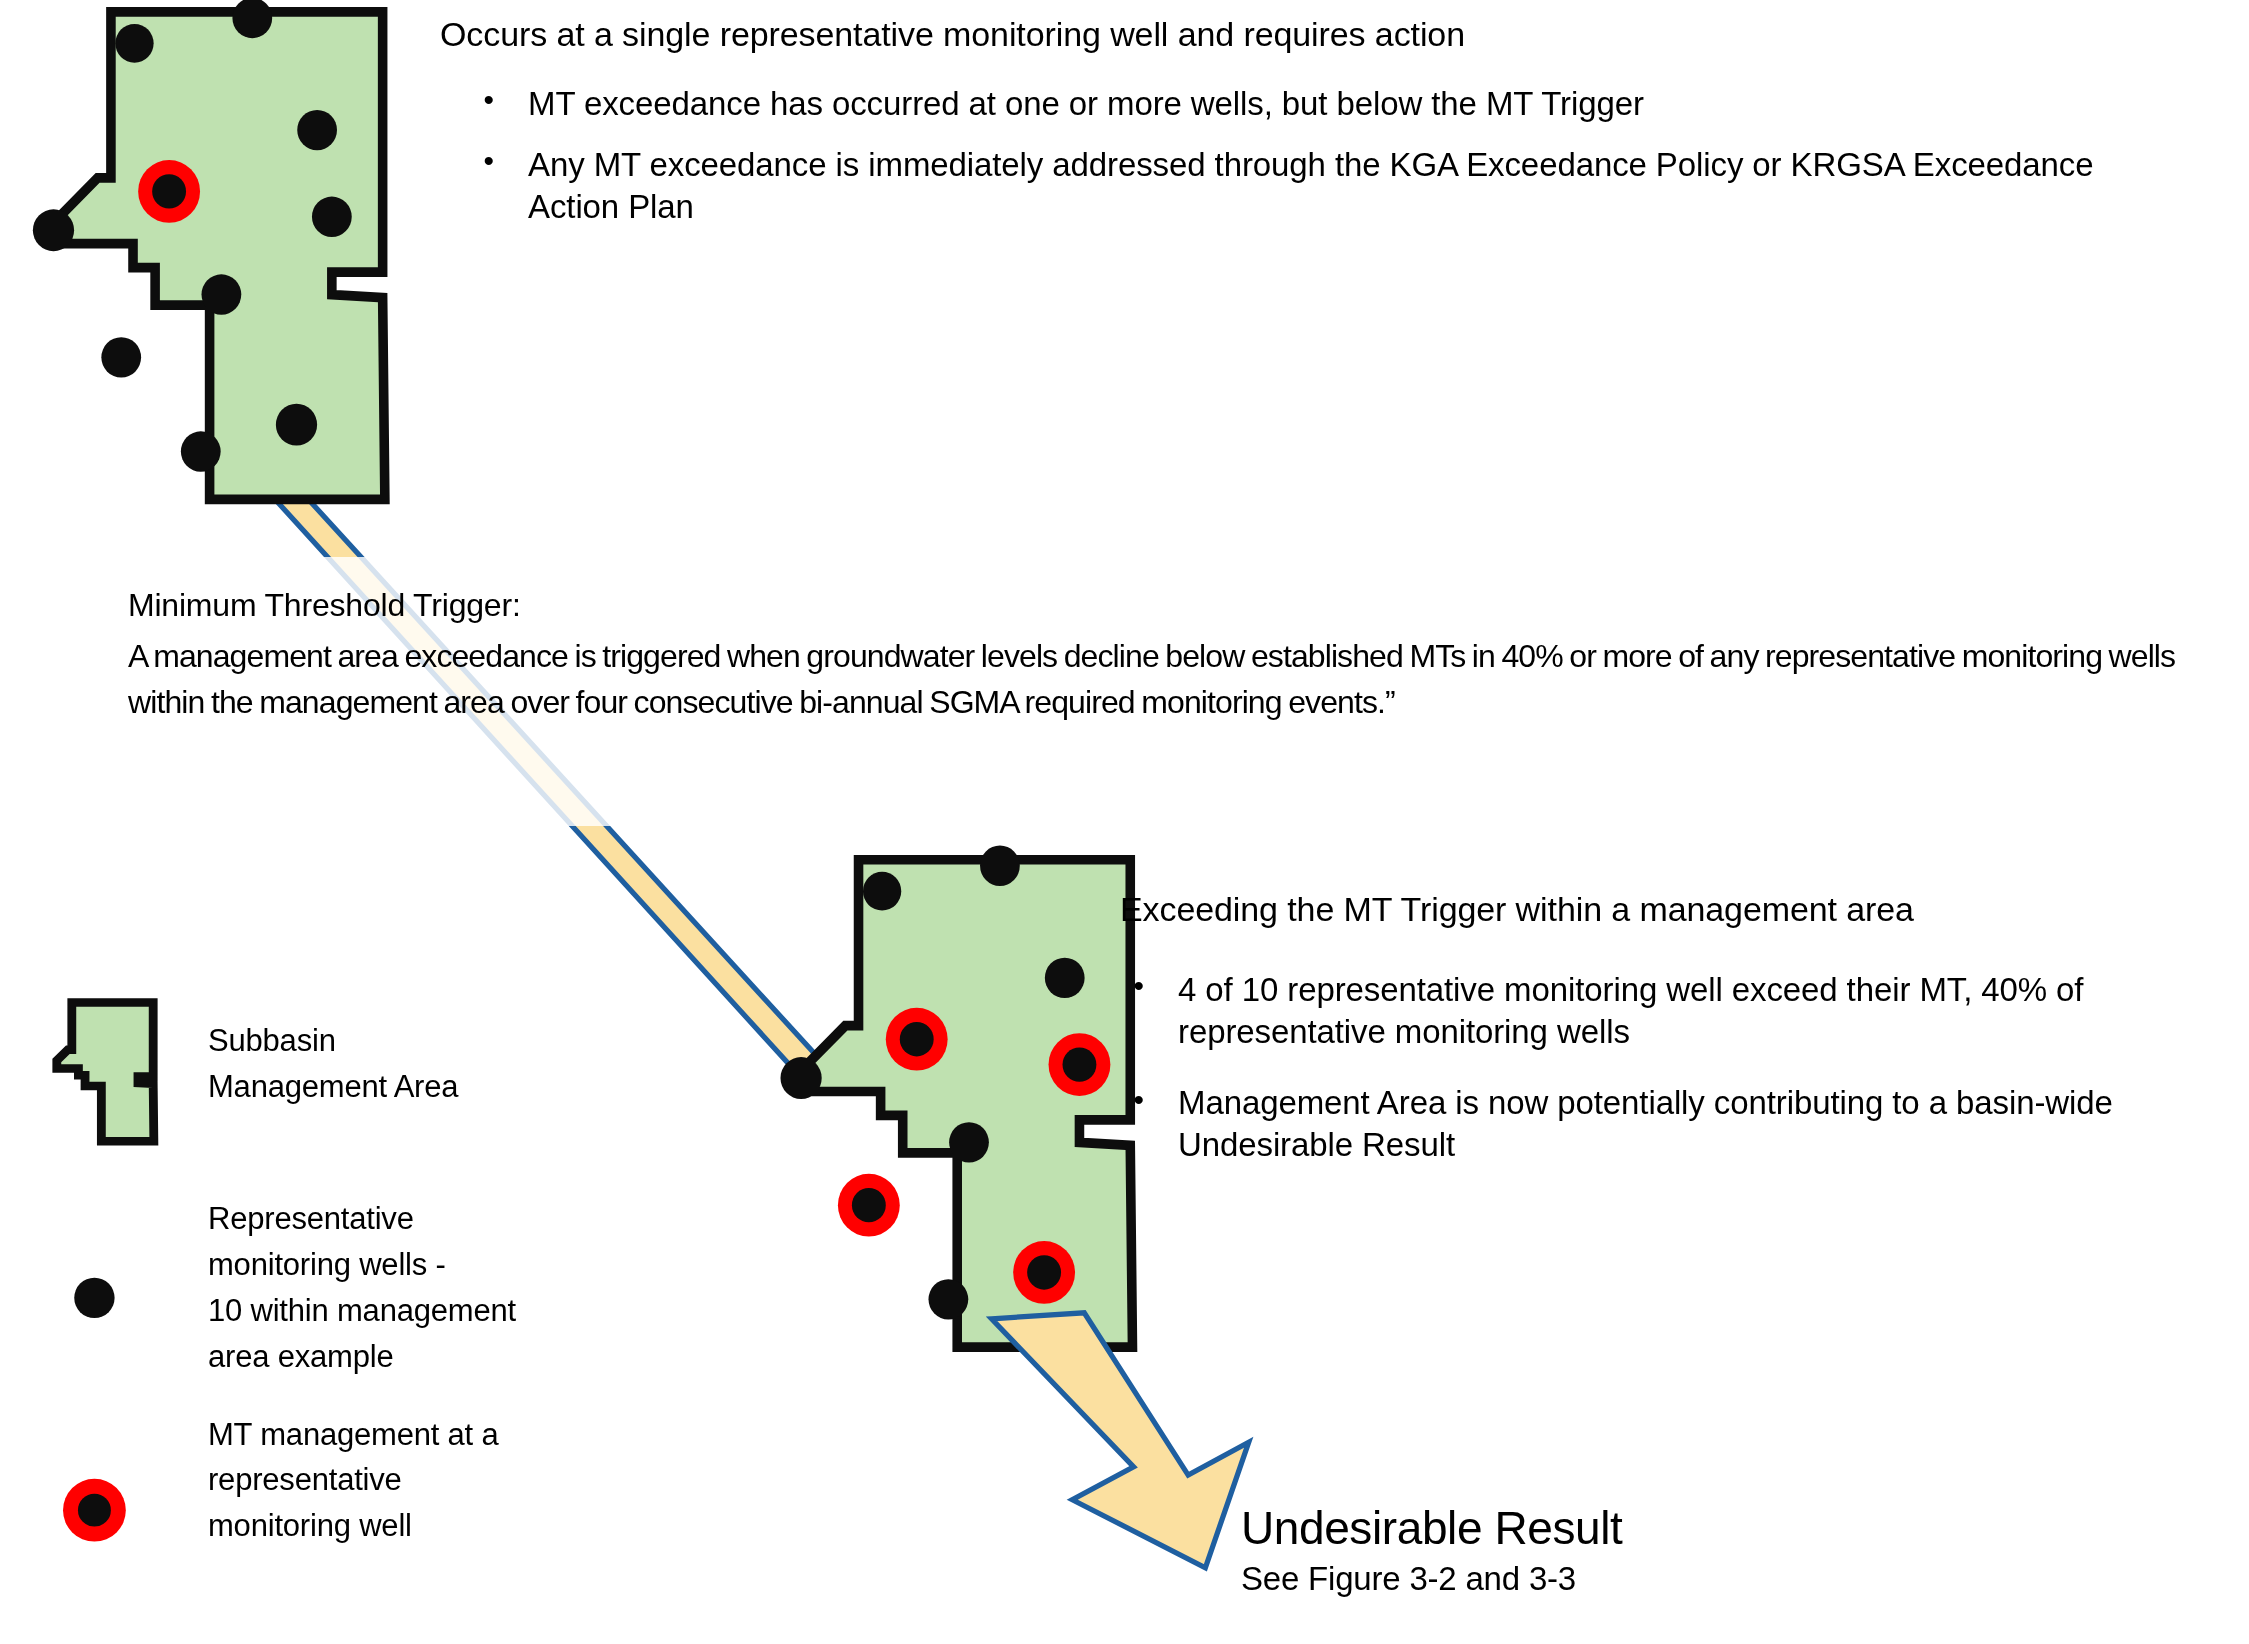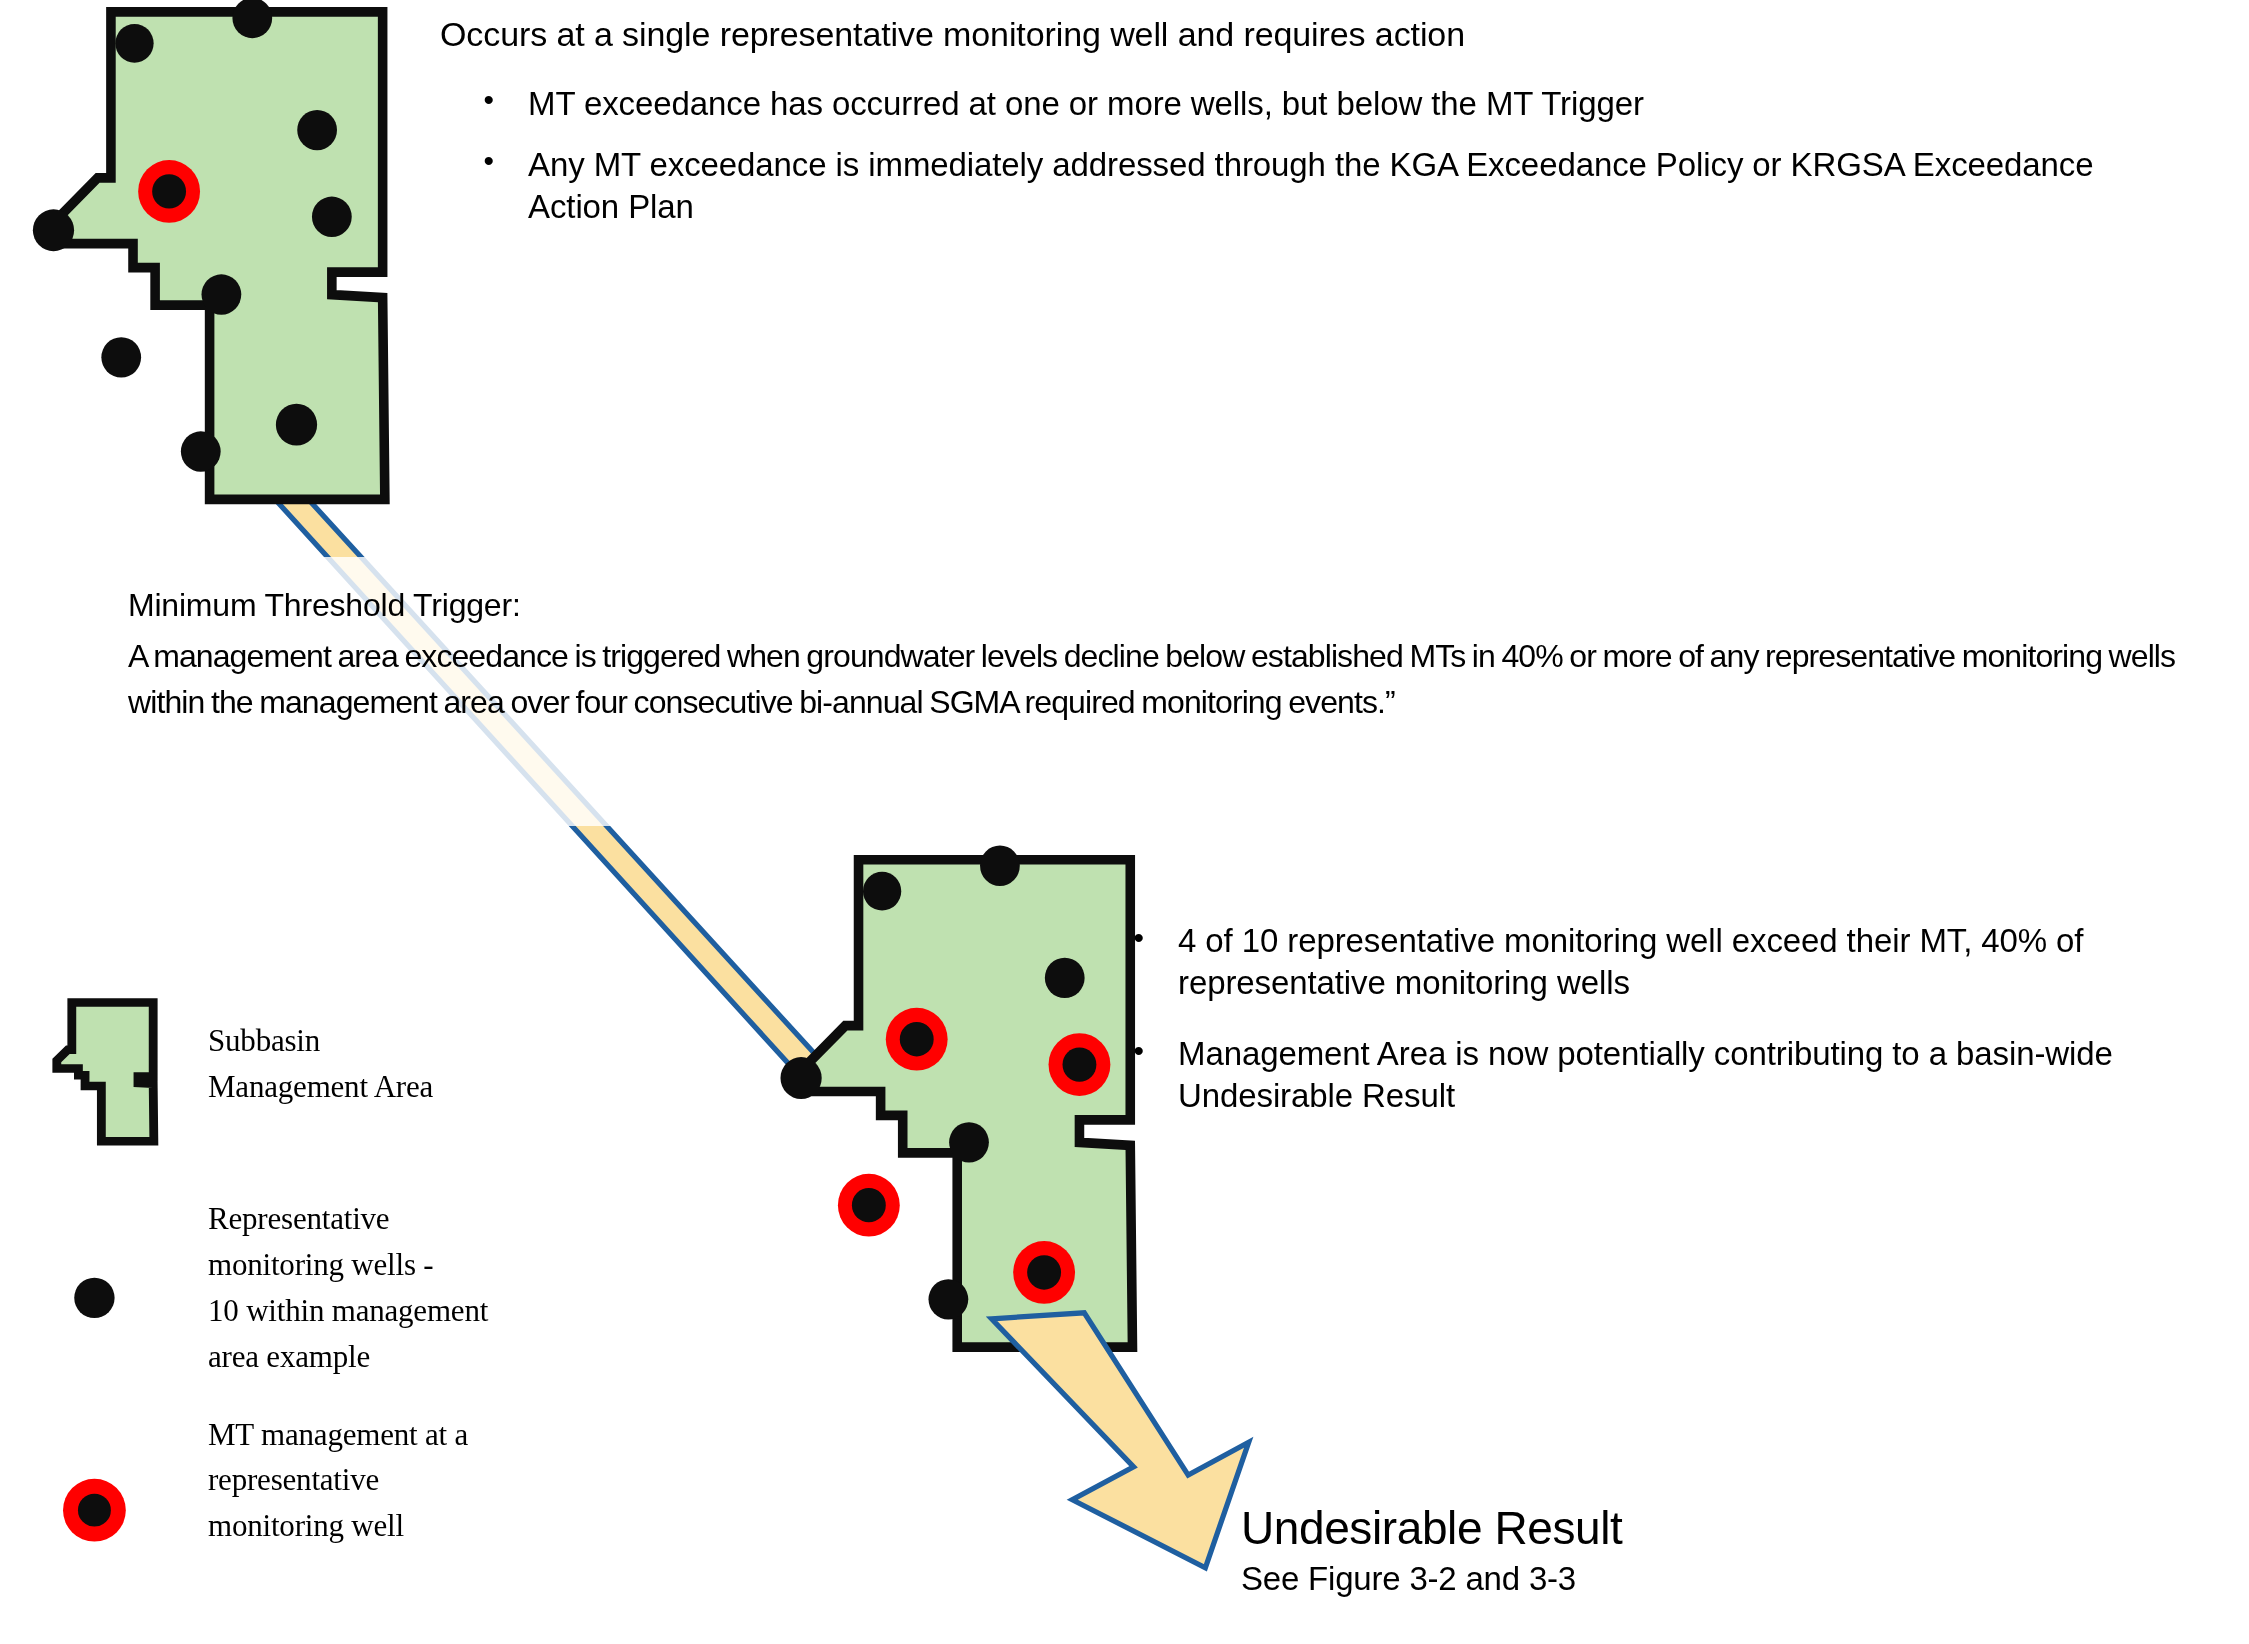--- a/index.html
+++ b/index.html
@@ -55,21 +55,21 @@
   #mt-trigger-inner .tt-title{
     font-size:32px;line-height:1.30;letter-spacing:-0.2px;margin-bottom:6px;
   }
   #mt-trigger-inner .tt-body{
     font-size:32px;line-height:1.44;letter-spacing:-0.9px;
     word-spacing:-1.5px;
   }
 
   
   #legend{position:absolute;left:45px;top:994px;width:568px;}
-  .lg-row{position:relative;min-height:90px;font-family:Liberation Serif, serif;}
+  .lg-row{position:relative;min-height:90px;}
   .lg-text{
     position:absolute;left:163px;top:0;
     font-size:31px;line-height:1.48;letter-spacing:-0.2px;
   }
 
   
   #undesirable{position:absolute;left:1241px;top:1503px;}
   #undesirable .ur-title{font-size:46px;font-weight:normal;line-height:1.12;letter-spacing:-0.4px;}
   #undesirable .ur-sub{font-size:33px;line-height:1.2;letter-spacing:-0.2px;margin-top:4.5px;}
 
@@ -188,20 +188,21 @@
   </div>
 
   <div id="mt-trigger-card">
     <div id="mt-trigger-inner">
       <div class="tt-title nosel">Minimum Threshold Trigger:</div>
       <div class="tt-body nosel">A management area exceedance is triggered when groundwater levels decline below established MTs in 40% or more of any representative monitoring wells within the management area over four consecutive bi-annual SGMA required monitoring events.”</div>
     </div>
   </div>
 
   <div class="tblock" id="mae-block" style="left:1120px;top:881px;width:1099px;">
+    <div class="sub nosel" style="margin-top:7.5px;">Exceeding the MT Trigger within a management area</div>
     <ul class="bullets" style="margin-top:39px;margin-left:9px;">
       <li style="margin-bottom:30px;max-width:1077px;">
         <span class="bul">•</span>
         <span>4 of 10 representative monitoring well exceed their MT, 40% of representative monitoring wells</span>
       </li>
       <li style="max-width:1062px;">
         <span class="bul">•</span>
         <span>Management Area is now potentially contributing to a basin-wide Undesirable Result</span>
       </li>
     </ul>

